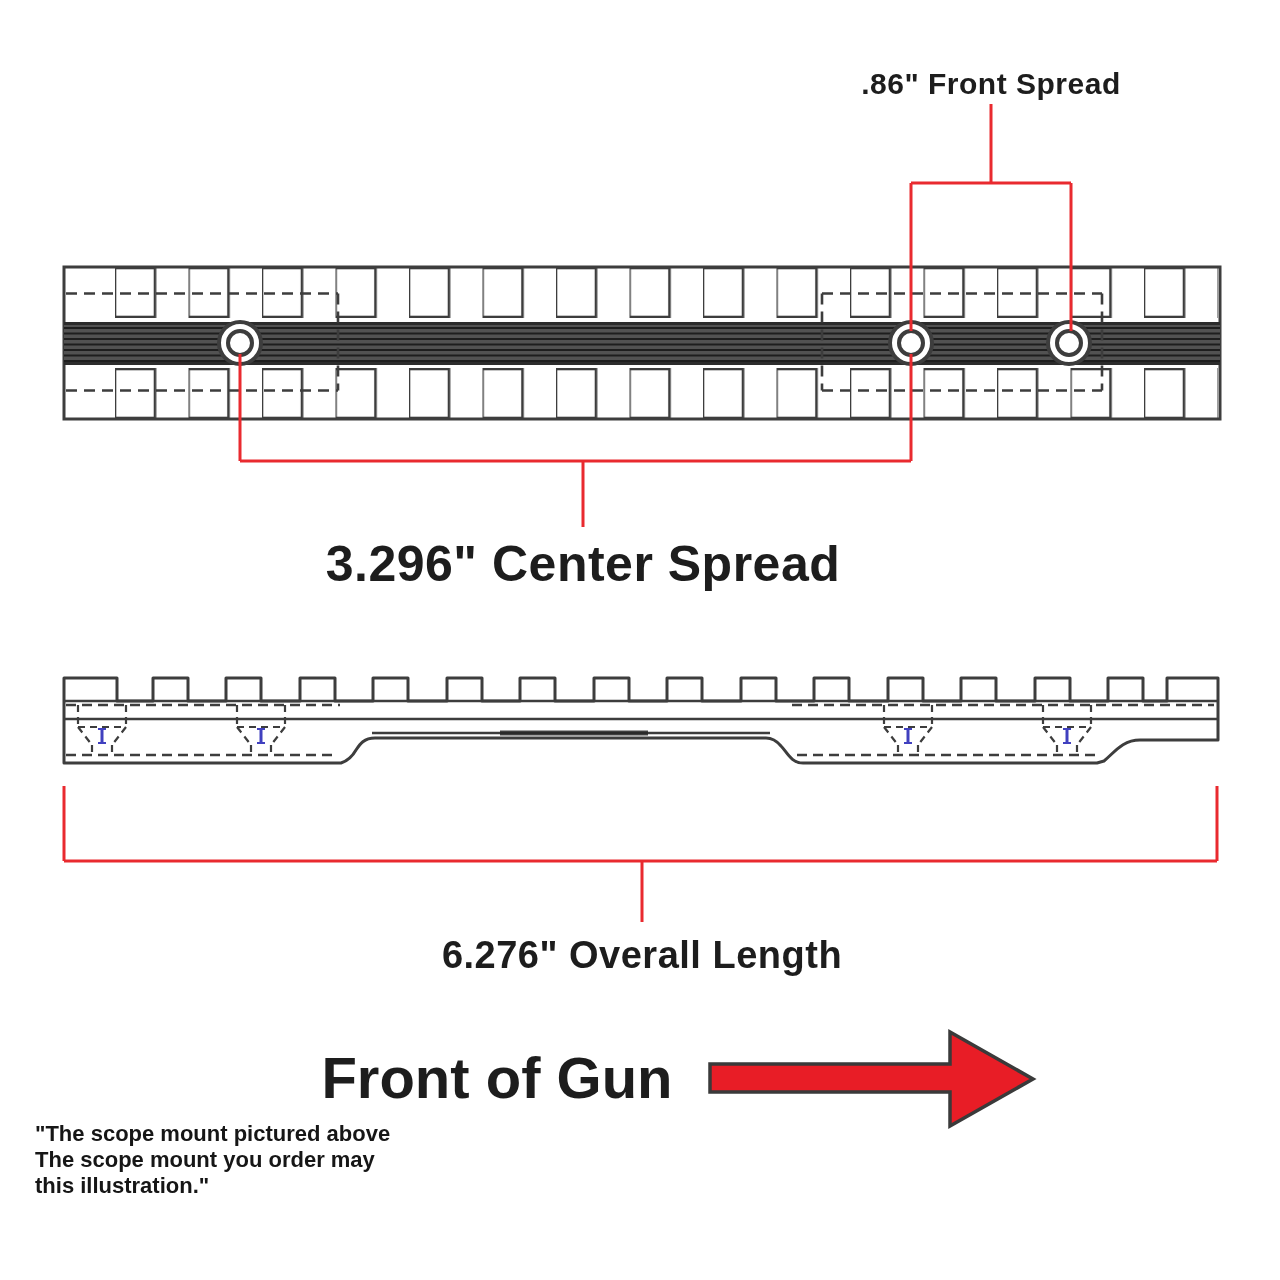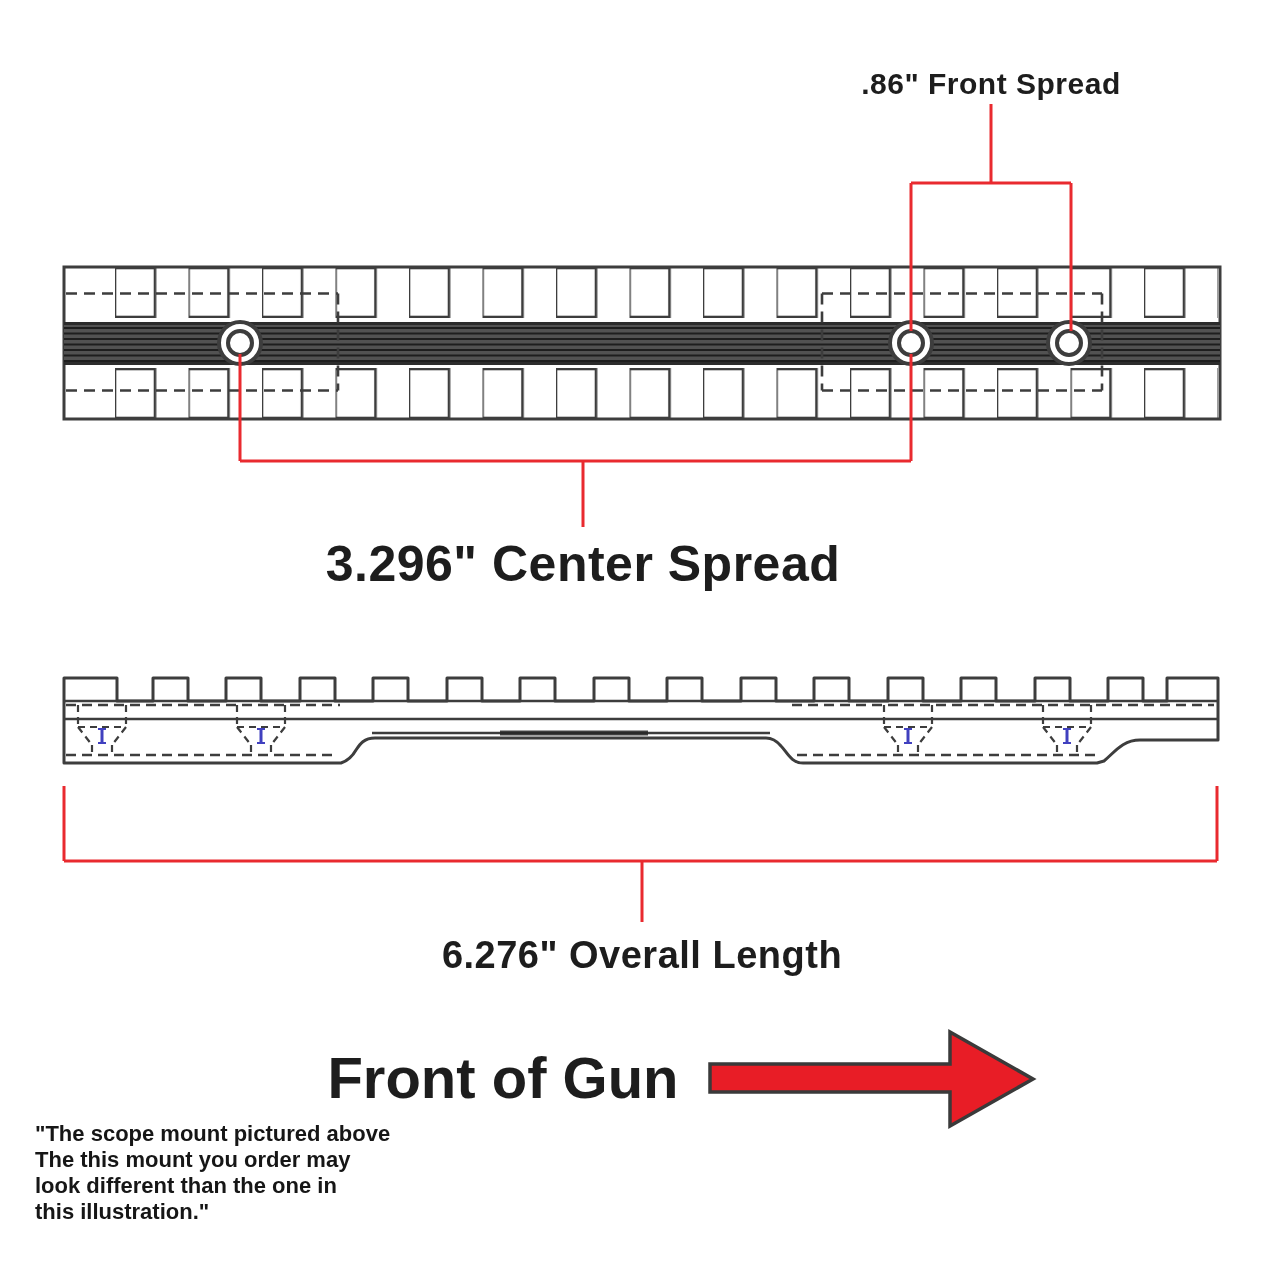--- a/index.html
+++ b/index.html
@@ -8,21 +8,21 @@
     font-family:"Liberation Sans",sans-serif;overflow:hidden;
   }
   .art{position:absolute;left:0;top:0;width:1280px;height:1280px;}
   .lbl{
     position:absolute;font-weight:bold;color:#1d1d1d;text-align:center;
     white-space:nowrap;letter-spacing:.5px;
   }
   .lbl-front-spread{left:741px;top:67px;width:500px;font-size:30px;}
   .lbl-center-spread{left:283px;top:535px;width:600px;font-size:50px;}
   .lbl-overall{left:342px;top:934px;width:600px;font-size:38px;}
-  .lbl-frontgun{left:203px;top:1044px;width:600px;font-size:58px;letter-spacing:0;}
+  .lbl-frontgun{left:197px;top:1044px;width:600px;font-size:58px;letter-spacing:0;}
   .disclaimer{
     position:absolute;left:35px;top:1121px;width:420px;
     font-size:22px;line-height:26px;font-weight:bold;color:#161616;
     text-align:left;white-space:nowrap;letter-spacing:0;
   }
   
   .ink{stroke:var(--line_dark,#3d3d3d);fill:none;}
   .red{stroke:var(--callout_red,#e92a2f);fill:none;stroke-width:3;}
   .blue{stroke:var(--screw_mark_blue,#4040bf);fill:none;}
 </style>
@@ -114,18 +114,17 @@
   <div class="lbl lbl-front-spread">.86" Front Spread</div>
 
   <div class="lbl lbl-center-spread">3.296" Center Spread</div>
 
   <div class="lbl lbl-overall">6.276" Overall Length</div>
 
   <div class="lbl lbl-frontgun">Front of Gun</div>
 
   <div class="disclaimer">
     <div>"The scope mount pictured above</div>
-    <div>The this mount you order may</div>
-    <div>look different than the one in</div>
+    <div>The scope mount you order may</div>
     <div>this illustration."</div>
   </div>
 
 </div>
 
 </body></html>

